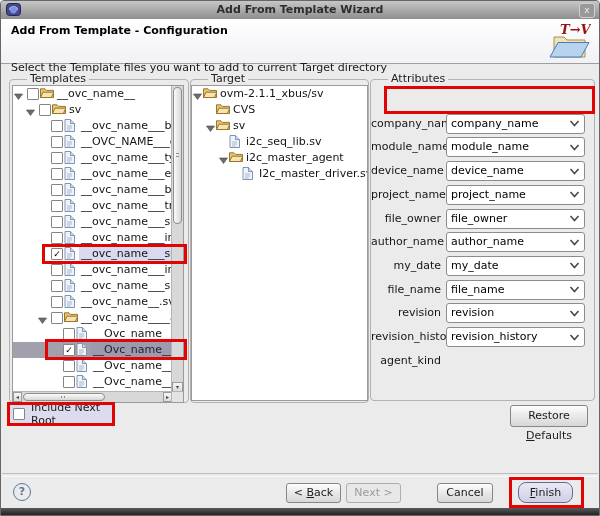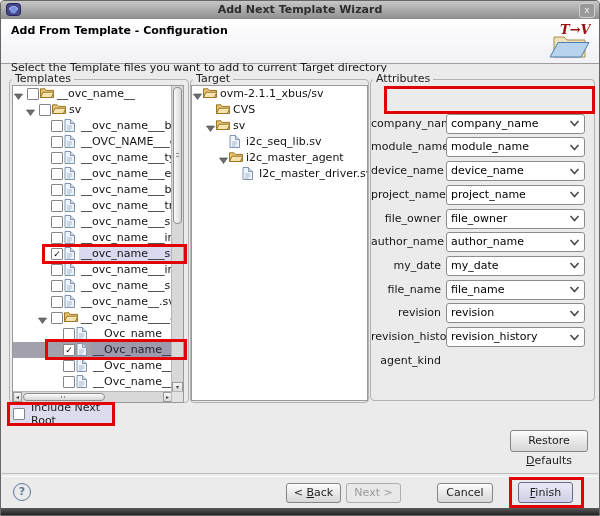--- a/index.html
+++ b/index.html
@@ -16,21 +16,21 @@
             border-radius:3px;background:#999;color:#eee;text-align:center;line-height:12px;
             font-size:9px;cursor:default;}
   
   .banner{position:absolute;left:0;top:18px;right:0;height:44px;
           background:linear-gradient(#ffffff,#f1f1f6);border-bottom:1px solid #9f9f9f;}
   .banner-title{position:absolute;left:10px;top:5px;font-weight:bold;color:#000;}
   .banner-sub{position:absolute;left:10px;top:36px;color:#1a1a1a;margin-top:6px;}
   .wizicon{position:absolute;right:8px;top:2px;width:44px;height:40px;}
   
   .group{position:absolute;border:1px solid #b2b2b2;border-radius:4px;}
-  .group-label{position:absolute;top:-8px;left:2px;background:#ebebeb;padding:0 3px;color:#222;}
+  .group-label{position:absolute;top:-8px;left:17px;background:#ebebeb;padding:0 3px;color:#222;}
   #grp-templates{left:8px;top:78px;width:178px;height:322px;}
   #grp-target{left:189px;top:78px;width:177px;height:322px;}
   #grp-attrs{left:369px;top:78px;width:223px;height:320px;}
   
   .tree{position:absolute;background:#fff;border:1px solid #9a9a9a;overflow:hidden;}
   #tree-templates{left:2px;top:5px;width:170px;height:316px;}
   #tree-target{left:0px;top:5px;width:175px;height:314px;}
   .rows{position:absolute;left:0;top:0;right:0;bottom:0;overflow:hidden;}
   #tree-templates .rows{right:11px;bottom:10px;}
   .trow{position:absolute;left:0;right:0;height:16px;line-height:16px;white-space:nowrap;}
@@ -64,27 +64,27 @@
   #attr-rows{position:absolute;left:0;top:0;right:0;bottom:0;}
   .arow{position:absolute;left:0;right:0;height:20px;}
   .alabel{position:absolute;left:0;width:70px;text-align:right;line-height:20px;color:#161616;}
   .combo{position:absolute;left:75px;width:139px;height:20px;box-sizing:border-box;border:1px solid #8c8c8c;
          border-radius:3px;background:#fff;line-height:18px;padding-left:4px;color:#000;overflow:hidden;}
   .combo.focused{background:#d8d8ee;border-color:#7878a8;}
   .chev{position:absolute;right:1px;top:1px;bottom:1px;width:18px;display:flex;align-items:center;justify-content:center;}
   
   .btn{position:absolute;box-sizing:border-box;border:1px solid #868686;border-radius:3px;
        background:linear-gradient(#fefefe,#eaeaea 45%,#d7d7d7);text-align:center;color:#1c1c1c;cursor:default;}
-  #btn-restore{left:509px;top:404px;width:78px;height:22px;line-height:20px;margin-top:25px;}
+  #btn-restore{left:509px;top:404px;width:78px;height:22px;line-height:20px;}
   #btn-back{left:285px;top:482px;width:55px;height:20px;line-height:18px;}
   #btn-next{left:345px;top:482px;width:55px;height:20px;line-height:18px;color:#9c9c9c;
             background:#e8e8e8;border-color:#aeaeae;}
   #btn-cancel{left:436px;top:482px;width:56px;height:20px;line-height:18px;}
   #btn-finish{left:517px;top:481px;width:55px;height:21px;line-height:19px;
-              background:linear-gradient(#e9e9f6,#cfcfe6);border-color:#6a6a8e;}
+              background:linear-gradient(#e9e9f6,#cfcfe6);border-color:#6a6a8e;border-radius:8px;}
   .ifr{position:absolute;left:9px;top:404px;width:102px;height:18px;background:#dcdcee;
        display:flex;align-items:center;}
   .ifr .cb{position:static;margin:0 6px 0 3px;flex:0 0 auto;}
   .helpbtn{position:absolute;left:12px;top:482px;width:16px;height:16px;border-radius:50%;
            border:1px solid #5c7898;color:#5c7898;text-align:center;line-height:15px;
            font-size:11px;font-weight:bold;}
   .separator{position:absolute;left:1px;right:1px;top:472px;height:2px;
              border-top:1px solid #bcbcbc;border-bottom:1px solid #f9f9f9;}
   .bottomband{position:absolute;left:0;right:0;bottom:0;height:7px;
               background:linear-gradient(#5a5a5a,#232323);}
@@ -101,21 +101,21 @@
 <body>
 
 <div class="win">
 
   <div class="titlebar">
     <span class="appicon"><svg width="15" height="13" viewBox="0 0 15 13">
           <rect x="0.5" y="0.5" width="14" height="12" rx="3" fill="#45458a" stroke="#24245c"></rect>
           <path d="M3,7 a4.5,4 0 0 1 9,0 Z" fill="#b9c9f1"></path>
           <circle cx="7.5" cy="7" r="3.4" fill="#7b93dd"></circle>
         </svg></span>
-    <div class="title">Add Next Template Wizard</div>
+    <div class="title">Add From Template Wizard</div>
     <div class="closebtn">x</div>
   </div>
 
   <div class="banner">
     <div class="banner-title">Add From Template - Configuration</div>
     <div class="banner-sub">Select the Template files you want to add to current Target directory</div>
     <div class="wizicon">
       <svg width="44" height="40" viewBox="0 0 44 40">
         <path d="M7,36 L7,16 L17,16 L20,19 L38,19 L38,36 Z" fill="#efe3bb" stroke="#a8904a"></path>
         <path d="M3,36 L11,21.5 L42,21.5 L34,36 Z" fill="#b7d3ee" stroke="#4a7cb4"></path>

